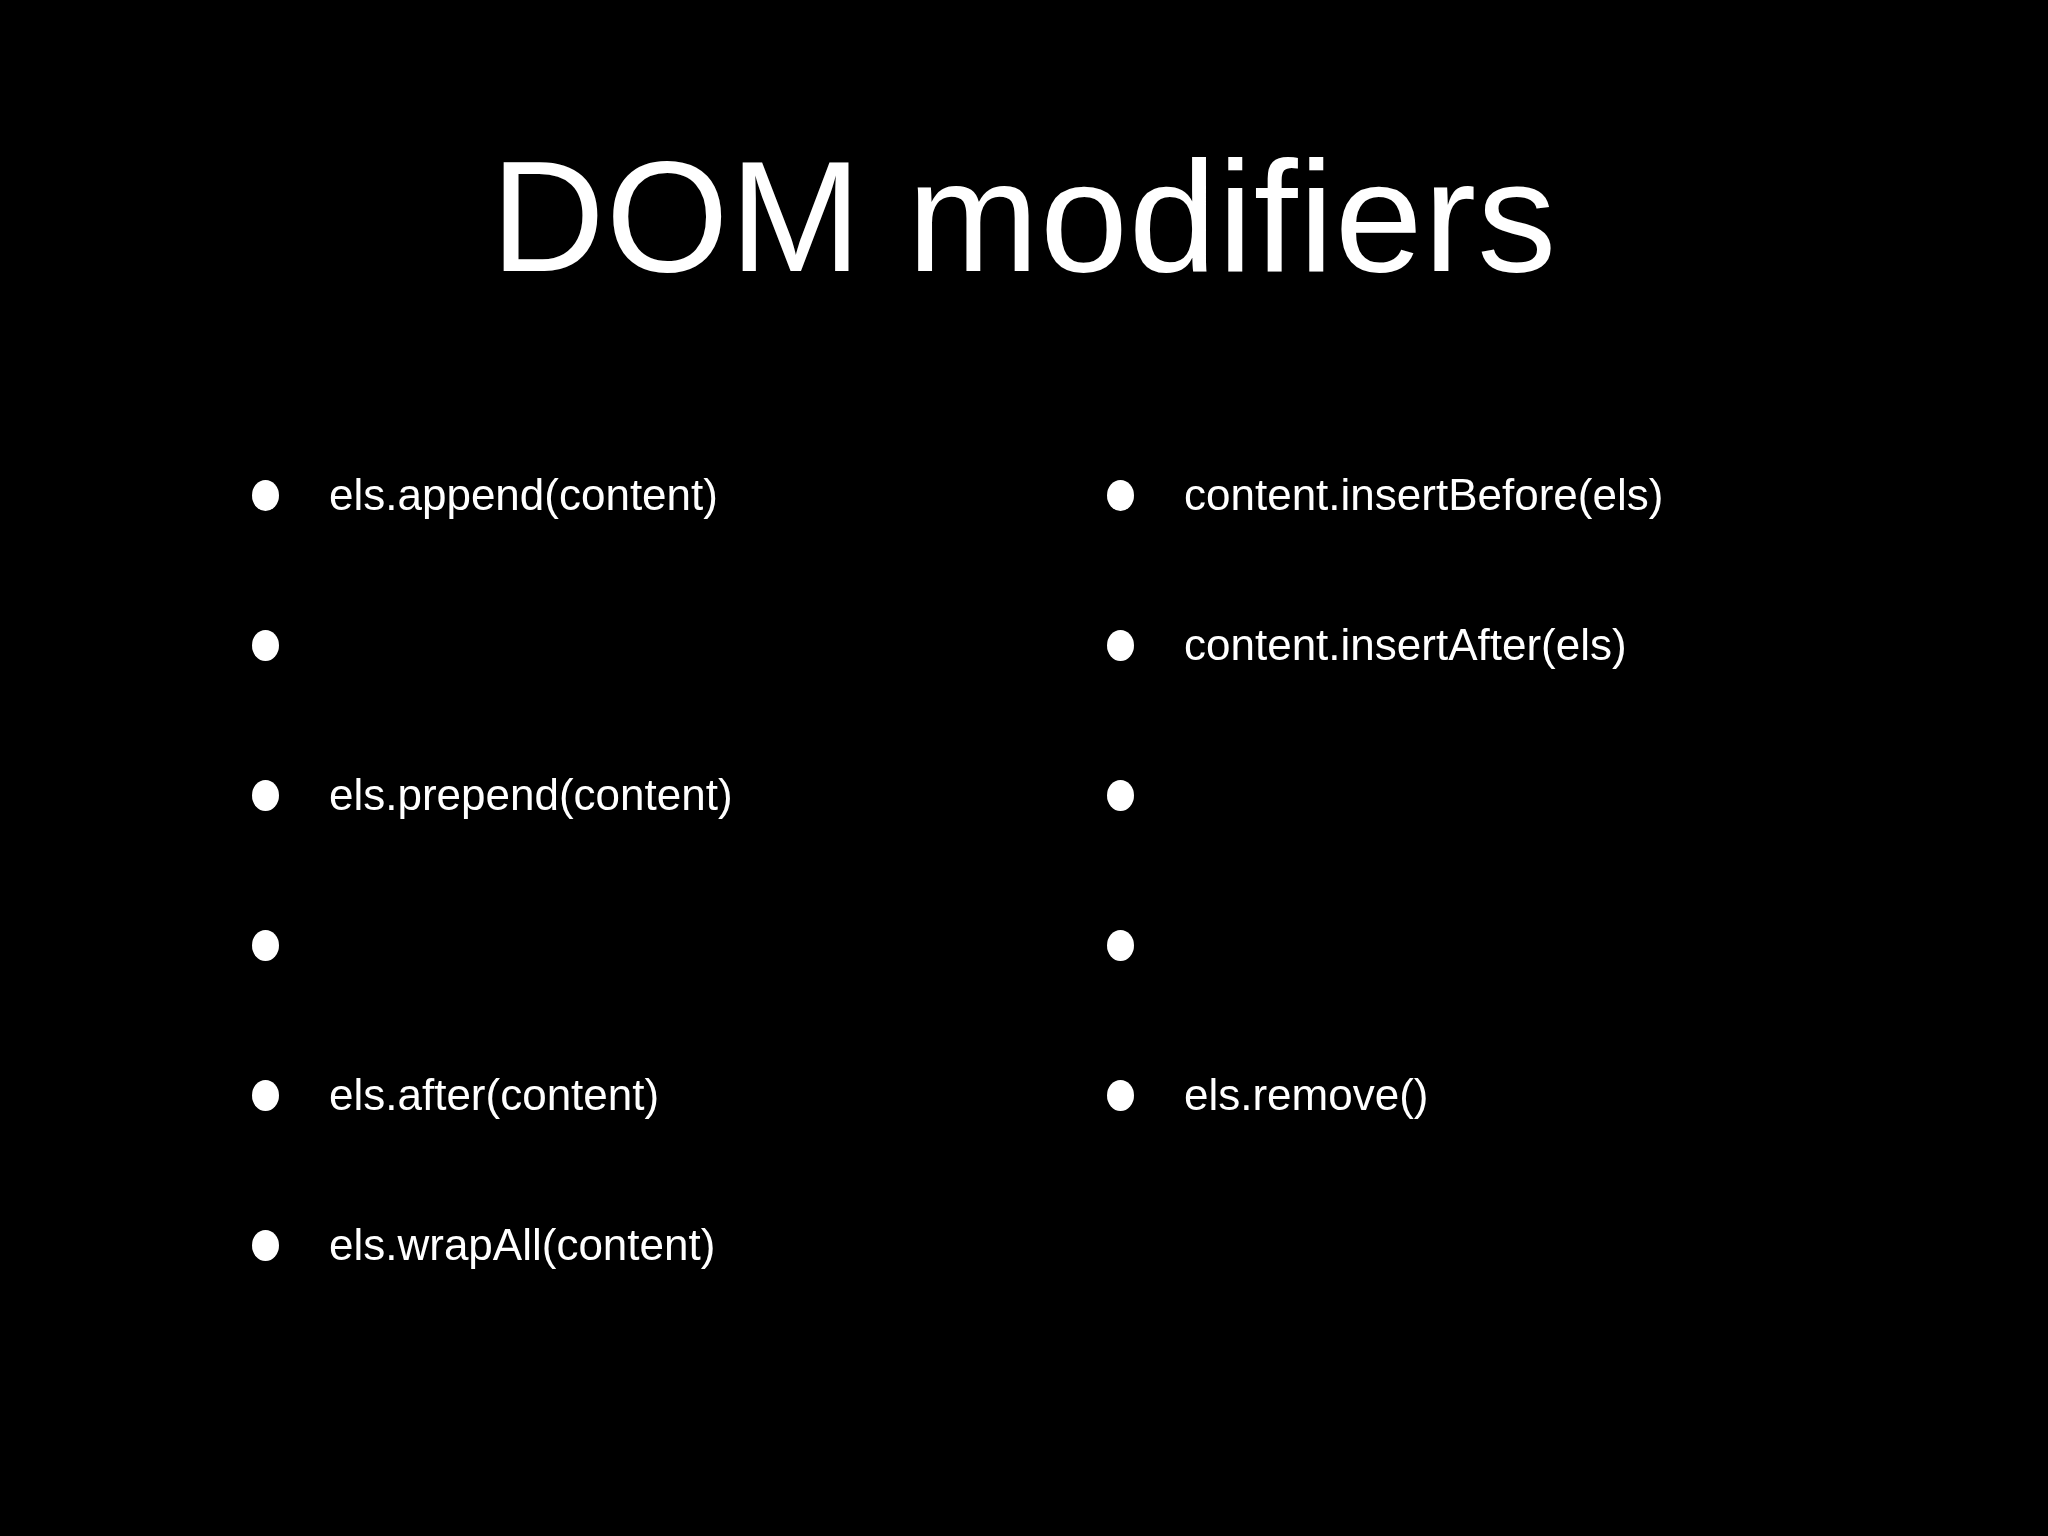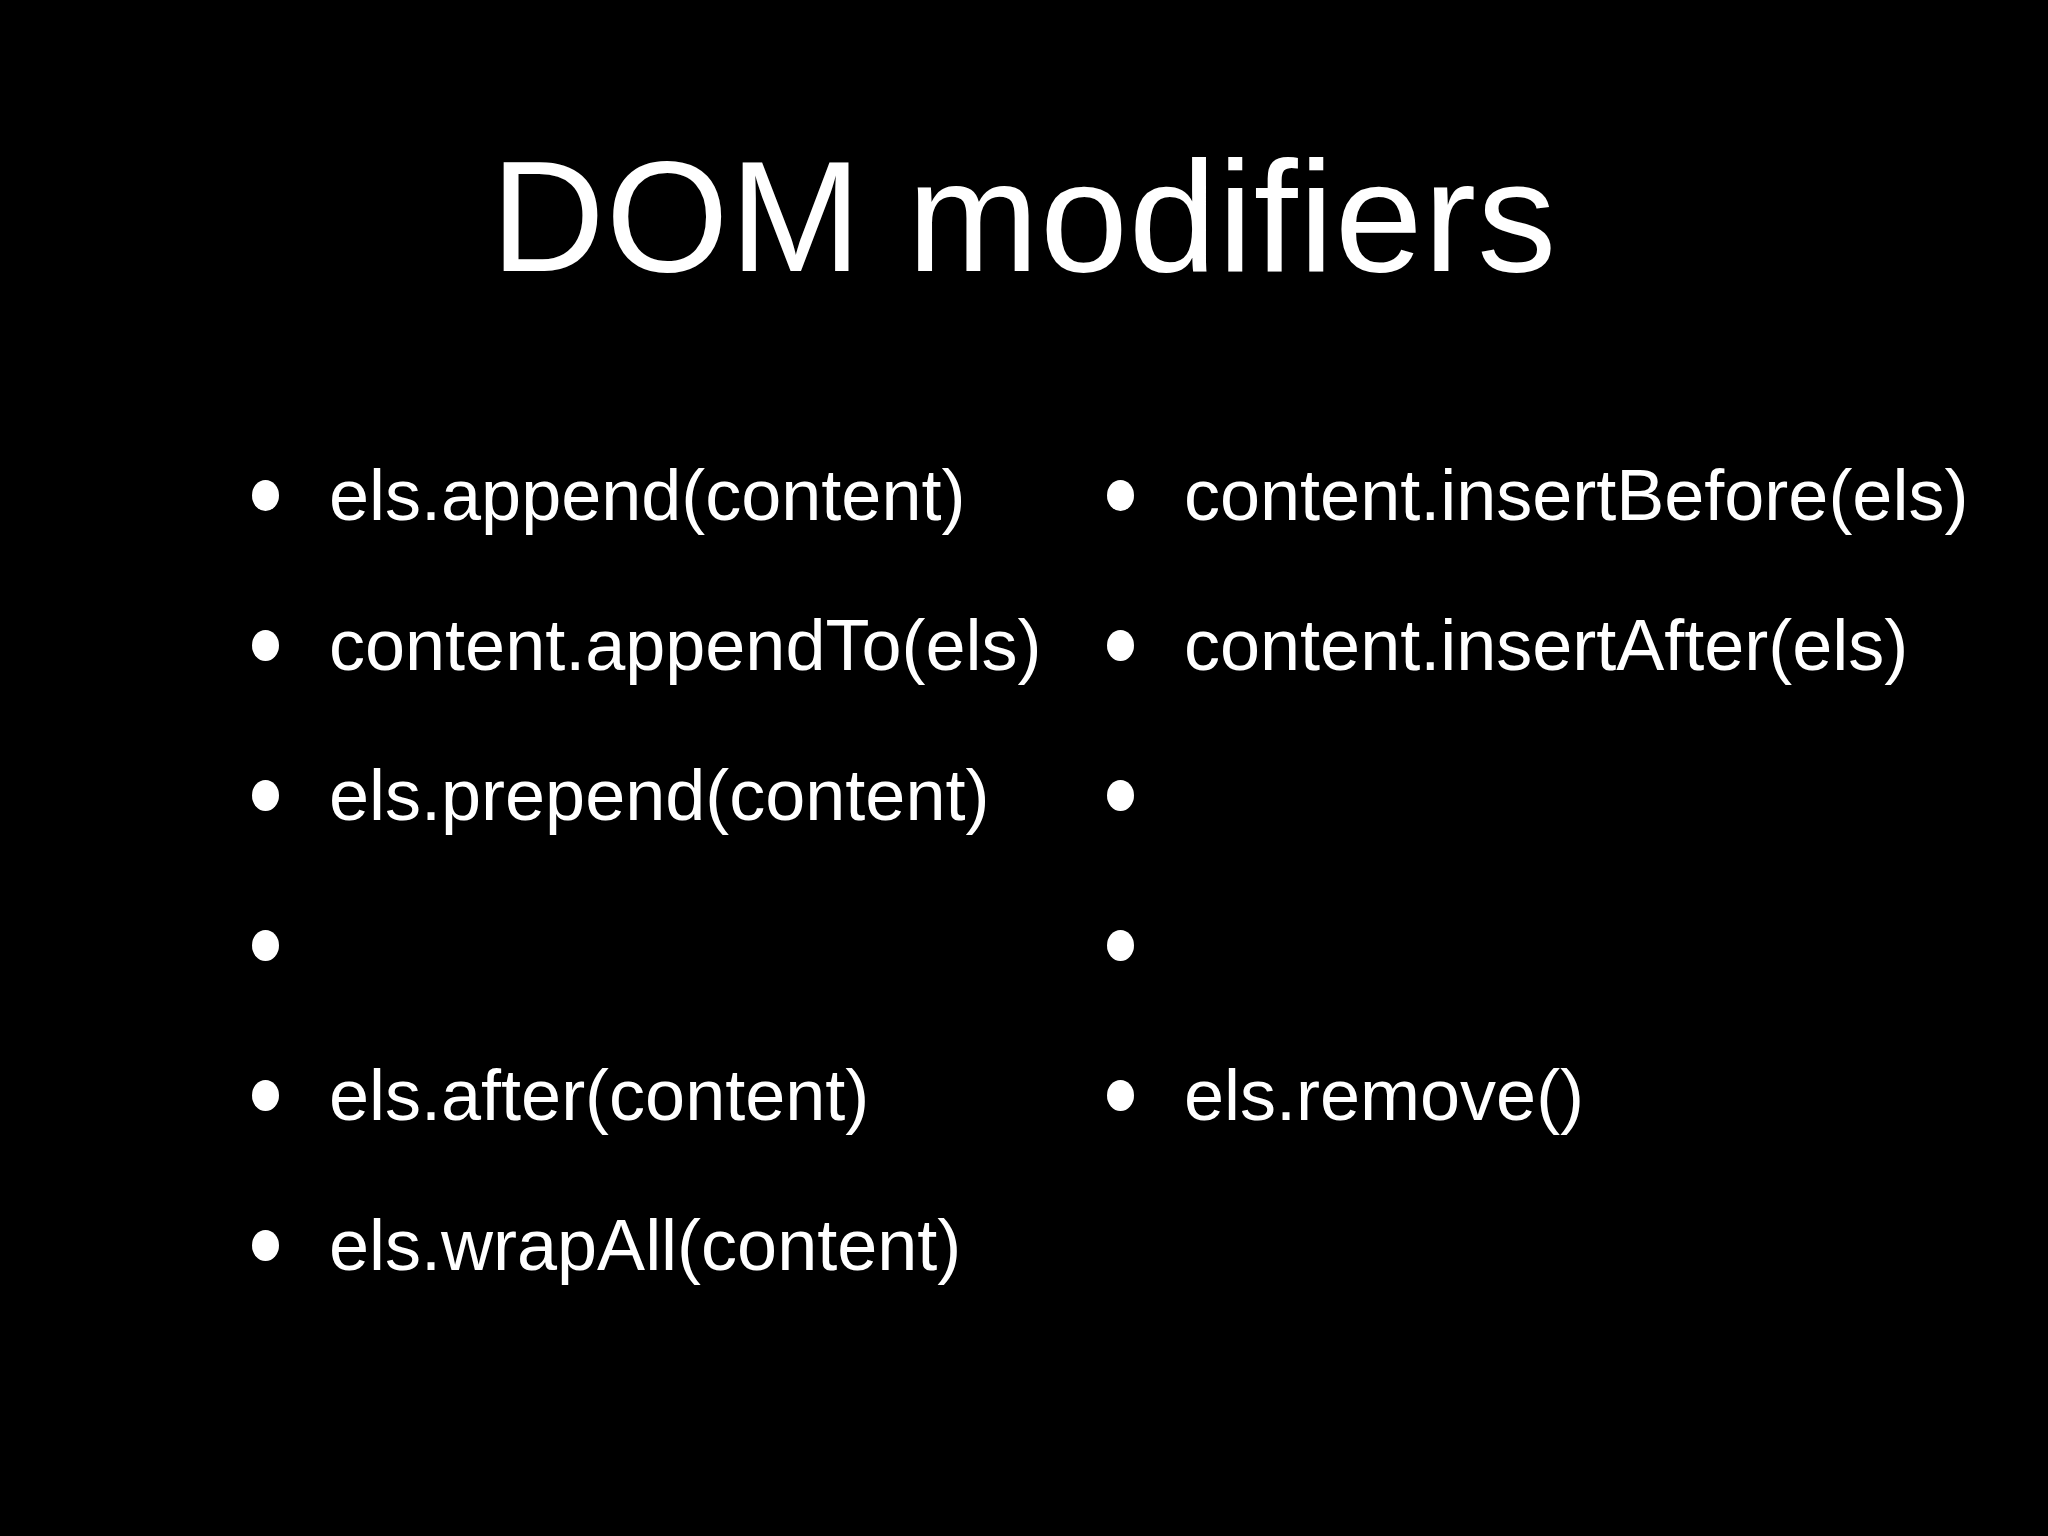--- a/index.html
+++ b/index.html
@@ -55,21 +55,21 @@
   }
   .bullet-dot {
     flex: 0 0 auto;
     width: 27px;
     height: 31px;
     border-radius: 50%;
     background: #ffffff;
     margin-right: 50px;
   }
   .bullet-text {
-    font-size: 72px;
+    font-size: 44px;
     font-weight: 400;
     letter-spacing: 0px;
     white-space: nowrap;
   }
 </style>
 </head>
 <body>
 
 <div class="slide">
   <div class="slide-title">DOM modifiers</div>
@@ -77,21 +77,20 @@
   <div class="columns">
     <div class="col col-left">
 
         <div class="bullet-item">
           <span class="bullet-dot"></span>
           <span class="bullet-text">els.append(content)</span>
         </div>
 
         <div class="bullet-item">
           <span class="bullet-dot"></span>
-          <span class="bullet-text">content.appendTo(els)</span>
         </div>
 
         <div class="bullet-item">
           <span class="bullet-dot"></span>
           <span class="bullet-text">els.prepend(content)</span>
         </div>
 
         <div class="bullet-item">
           <span class="bullet-dot"></span>
         </div>

